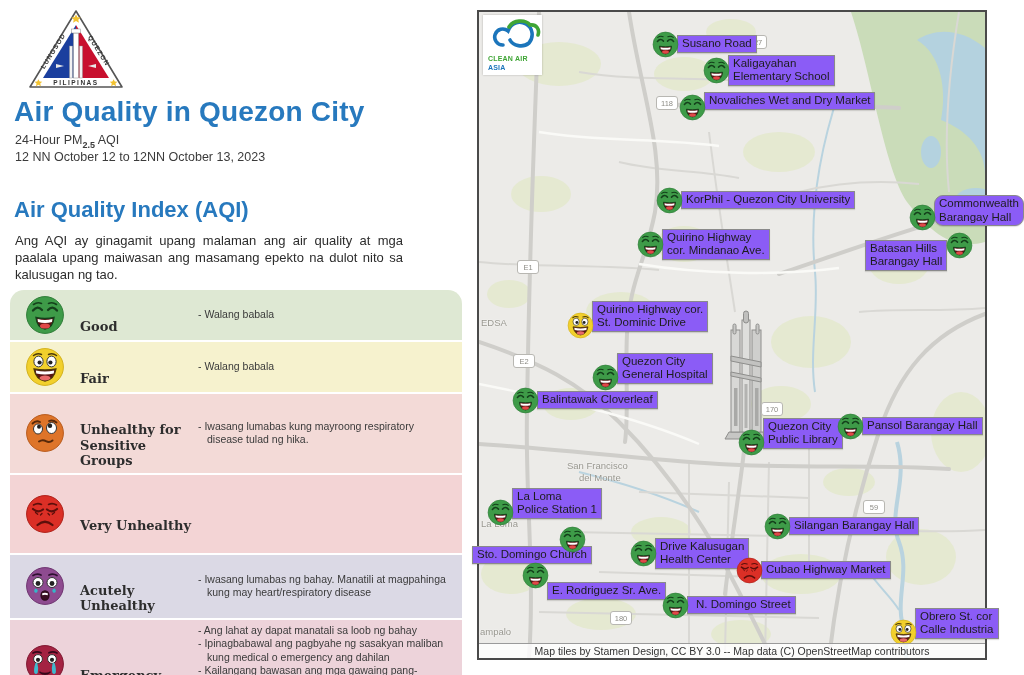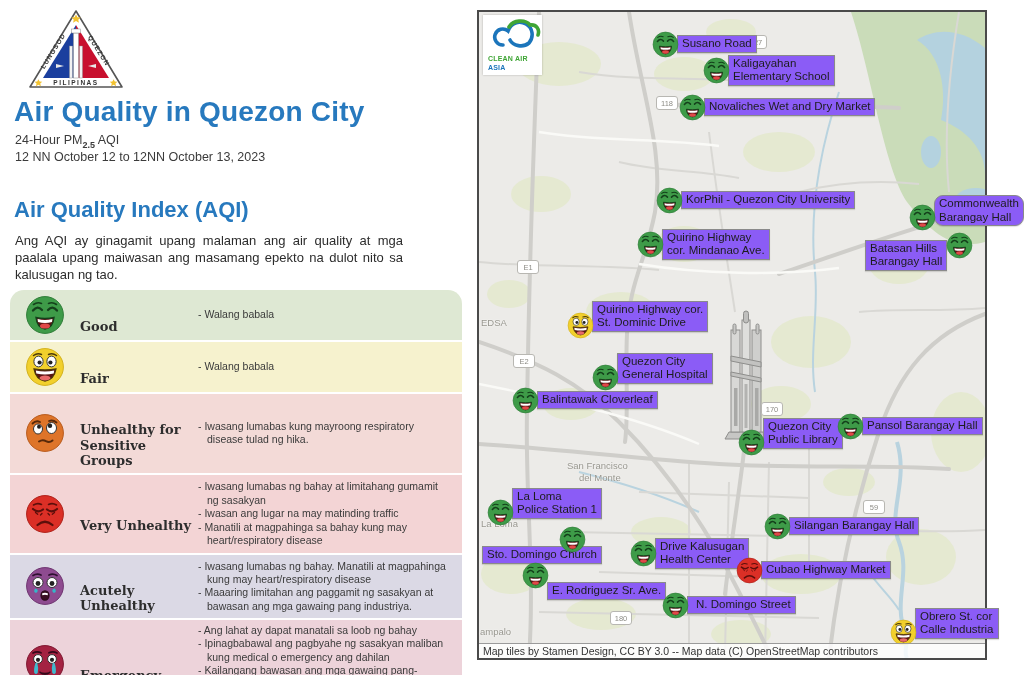--- a/index.html
+++ b/index.html
@@ -34,21 +34,21 @@
   .road-shield{position:absolute;width:20px;height:12px;background:#fff;border:1px solid #b8b7b2;border-radius:3px;
     font-size:7.5px;color:#8d8c86;display:flex;align-items:center;justify-content:center;}
   #caa-logo{position:absolute;left:4px;top:3px;width:59px;height:60px;background:#fff;box-shadow:0 0 2px rgba(0,0,0,.25);}
   #caa-text1{position:absolute;left:5px;top:40px;font-size:7px;font-weight:bold;color:#3FA535;letter-spacing:.2px;}
   #caa-text2{position:absolute;left:5px;top:49px;font-size:7px;font-weight:bold;color:#1B75BB;letter-spacing:.2px;}
   #monument{position:absolute;left:232px;top:298px;width:70px;height:130px;}
   .marker-face{position:absolute;width:27px;height:27px;}
   .marker-label{position:absolute;background:#8b5cf6;border:1px solid #8a8a8a;padding:1px 4px;
     font-size:11.5px;color:#1d1d1d;line-height:1.18;white-space:nowrap;box-shadow:0 1px 1px rgba(0,0,0,.12);}
   #attribution{position:absolute;left:0;bottom:0;width:100%;box-sizing:border-box;background:rgba(255,255,255,.82);
-    border-top:1px solid #9a9a9a;font-size:10.5px;color:#333;padding:1px 4px;}
+    border-top:1px solid #9a9a9a;font-size:10.5px;color:#333;padding:1px 4px;text-align:center;}
   .lf{width:40px;height:40px;}
 </style>
 </head>
 <body>
 
 <div id="left-panel">
 
   <svg id="qc-logo" viewBox="0 0 100 84">
     <path d="M50 3 L96 79 L4 79 Z" fill="#ffffff" stroke="#555" stroke-width="1.6" stroke-linejoin="round"></path>
     <path d="M50 17 L50 70 L17 70 Z" fill="#1B3F9E"></path>
@@ -137,46 +137,40 @@
     <circle cx="20" cy="20" r="18.4" fill="#DB2F26" stroke="#AE1F18"></circle>
     <path d="M8.5 11 Q12.5 8.5 16.5 10.5" fill="none" stroke="#5d0f0b" stroke-width="1.6" stroke-linecap="round"></path>
     <path d="M23.5 10.5 Q27.5 8.5 31.5 11" fill="none" stroke="#5d0f0b" stroke-width="1.6" stroke-linecap="round"></path>
     <path d="M8 15 Q13 19.5 18 15.5" fill="none" stroke="#5d0f0b" stroke-width="2.2" stroke-linecap="round"></path>
     <path d="M22 15.5 Q27 19.5 32 15" fill="none" stroke="#5d0f0b" stroke-width="2.2" stroke-linecap="round"></path>
     <path d="M10.5 18.5 l2.2 1.8 M29.5 18.5 l-2.2 1.8 M17 19.5 l-1.5 1.5 M23 19.5 l1.5 1.5" stroke="#5d0f0b" stroke-width="1.3" stroke-linecap="round"></path>
     <path d="M12.5 31 Q20 24.5 27.5 31" fill="none" stroke="#5d0f0b" stroke-width="2.3" stroke-linecap="round"></path>
             </svg></span>
         </div>
         <div class="legend-label">Very Unhealthy</div>
-        <div class="legend-advisories">
-          <div class="adv">-  Iwasang lumabas ng bahay at limitahang gumamit ng sasakyan</div>
-          <div class="adv">-  Iwasan ang lugar na may matinding traffic</div>
-          <div class="adv">-  Manatili at magpahinga sa bahay kung may heart/respiratory disease</div>
-        </div>
       </div>
       <div class="legend-row" style="background: rgb(219, 217, 229); min-height: 60px;">
         <div class="legend-icon">
           <span class="lf"><svg width="40" height="40" viewBox="0 0 40 40">
     <circle cx="20" cy="20" r="18.4" fill="#8E4B90" stroke="#6E3470"></circle>
     <path d="M8 9.5 Q12 7 16 9" fill="none" stroke="#2e1030" stroke-width="1.7" stroke-linecap="round"></path>
     <path d="M24 9 Q28 7 32 9.5" fill="none" stroke="#2e1030" stroke-width="1.7" stroke-linecap="round"></path>
     <circle cx="13" cy="16.5" r="5" fill="#fff" stroke="#333" stroke-width="1"></circle>
     <circle cx="27" cy="16.5" r="5" fill="#fff" stroke="#333" stroke-width="1"></circle>
     <circle cx="13" cy="17.5" r="2.4" fill="#222"></circle>
               <circle cx="27" cy="17.5" r="2.4" fill="#222"></circle>
     <path d="M10 22.5 q-1.6 3 0 4 q1.8 1 2.6-1.2 q.6-2-2.6-2.8 Z" fill="#35B6C9"></path>
     <path d="M30 22.5 q1.6 3 0 4 q-1.8 1 -2.6-1.2 q-.6-2 2.6-2.8 Z" fill="#35B6C9"></path>
     <ellipse cx="20" cy="29.5" rx="4" ry="4.6" fill="#3b1023" stroke="#2a0a18" stroke-width="1.2"></ellipse>
     <path d="M17 27.5 q3 -1.4 6 0 l-.4 1.8 q-2.6 -1.2 -5.2 0 Z" fill="#fff"></path>
             </svg></span>
         </div>
         <div class="legend-label">Acutely Unhealthy</div>
         <div class="legend-advisories">
           <div class="adv">-  Iwasang lumabas ng bahay. Manatili at magpahinga kung may heart/respiratory disease</div>
-          <div class="adv">-  Maaaring limitahan ang paggamit ng sasakyan at bawasan ang mga gawaing pang industriya.</div>
         </div>
       </div>
       <div class="legend-row" style="background: rgb(237, 211, 218); min-height: 76px;">
         <div class="legend-icon">
           <span class="lf"><svg width="40" height="40" viewBox="0 0 40 40">
     <circle cx="20" cy="20" r="18.4" fill="#A42342" stroke="#7E152F"></circle>
     <path d="M8 9 Q12 6.8 16 8.8" fill="none" stroke="#36081a" stroke-width="1.7" stroke-linecap="round"></path>
     <path d="M24 8.8 Q28 6.8 32 9" fill="none" stroke="#36081a" stroke-width="1.7" stroke-linecap="round"></path>
     <circle cx="13" cy="15" r="4.4" fill="#fff" stroke="#333" stroke-width="1"></circle>
     <circle cx="27" cy="15" r="4.4" fill="#fff" stroke="#333" stroke-width="1"></circle>
@@ -332,21 +326,21 @@
       <div class="marker-face" style="left: 223.5px; top: 44.5px;"><svg width="27" height="27" viewBox="0 0 40 40">
     <circle cx="20" cy="20" r="18.4" fill="#3E9B48" stroke="#2F7D38"></circle>
     <path d="M8.5 9.5 Q12.5 6.5 16.5 8.5" fill="none" stroke="#14401b" stroke-width="1.6" stroke-linecap="round"></path>
     <path d="M23.5 8.5 Q27.5 6.5 31.5 9.5" fill="none" stroke="#14401b" stroke-width="1.6" stroke-linecap="round"></path>
     <path d="M8 15.5 Q12.5 10 17 15" fill="none" stroke="#14401b" stroke-width="2.3" stroke-linecap="round"></path>
     <path d="M23 15 Q27.5 10 32 15.5" fill="none" stroke="#14401b" stroke-width="2.3" stroke-linecap="round"></path>
     <path d="M11 22.5 Q20 24.5 29 22.5 Q28 33 20 34 Q12 33 11 22.5 Z" fill="#5A1414" stroke="#14401b" stroke-width="1.4"></path>
     <path d="M12.6 24 Q20 25.8 27.4 24 L27 27 Q20 28.8 13 27 Z" fill="#ffffff"></path>
     <ellipse cx="20" cy="31" rx="5" ry="2.6" fill="#E04848"></ellipse>
         </svg></div>
-      <div class="marker-label" style="left: 225px; top: 86px;">
+      <div class="marker-label" style="left: 225px; top: 80px;">
         <div>Novaliches Wet and Dry Market</div>
       </div>
       <div class="marker-face" style="left: 199.5px; top: 81.5px;"><svg width="27" height="27" viewBox="0 0 40 40">
     <circle cx="20" cy="20" r="18.4" fill="#3E9B48" stroke="#2F7D38"></circle>
     <path d="M8.5 9.5 Q12.5 6.5 16.5 8.5" fill="none" stroke="#14401b" stroke-width="1.6" stroke-linecap="round"></path>
     <path d="M23.5 8.5 Q27.5 6.5 31.5 9.5" fill="none" stroke="#14401b" stroke-width="1.6" stroke-linecap="round"></path>
     <path d="M8 15.5 Q12.5 10 17 15" fill="none" stroke="#14401b" stroke-width="2.3" stroke-linecap="round"></path>
     <path d="M23 15 Q27.5 10 32 15.5" fill="none" stroke="#14401b" stroke-width="2.3" stroke-linecap="round"></path>
     <path d="M11 22.5 Q20 24.5 29 22.5 Q28 33 20 34 Q12 33 11 22.5 Z" fill="#5A1414" stroke="#14401b" stroke-width="1.4"></path>
     <path d="M12.6 24 Q20 25.8 27.4 24 L27 27 Q20 28.8 13 27 Z" fill="#ffffff"></path>
@@ -497,21 +491,21 @@
       <div class="marker-face" style="left: 284.5px; top: 500.5px;"><svg width="27" height="27" viewBox="0 0 40 40">
     <circle cx="20" cy="20" r="18.4" fill="#3E9B48" stroke="#2F7D38"></circle>
     <path d="M8.5 9.5 Q12.5 6.5 16.5 8.5" fill="none" stroke="#14401b" stroke-width="1.6" stroke-linecap="round"></path>
     <path d="M23.5 8.5 Q27.5 6.5 31.5 9.5" fill="none" stroke="#14401b" stroke-width="1.6" stroke-linecap="round"></path>
     <path d="M8 15.5 Q12.5 10 17 15" fill="none" stroke="#14401b" stroke-width="2.3" stroke-linecap="round"></path>
     <path d="M23 15 Q27.5 10 32 15.5" fill="none" stroke="#14401b" stroke-width="2.3" stroke-linecap="round"></path>
     <path d="M11 22.5 Q20 24.5 29 22.5 Q28 33 20 34 Q12 33 11 22.5 Z" fill="#5A1414" stroke="#14401b" stroke-width="1.4"></path>
     <path d="M12.6 24 Q20 25.8 27.4 24 L27 27 Q20 28.8 13 27 Z" fill="#ffffff"></path>
     <ellipse cx="20" cy="31" rx="5" ry="2.6" fill="#E04848"></ellipse>
         </svg></div>
-      <div class="marker-label" style="left: -7px; top: 534px; margin-left: 10px;">
+      <div class="marker-label" style="left: -7px; top: 534px;">
         <div>Sto. Domingo Church</div>
       </div>
       <div class="marker-face" style="left: 79.5px; top: 513.5px;"><svg width="27" height="27" viewBox="0 0 40 40">
     <circle cx="20" cy="20" r="18.4" fill="#3E9B48" stroke="#2F7D38"></circle>
     <path d="M8.5 9.5 Q12.5 6.5 16.5 8.5" fill="none" stroke="#14401b" stroke-width="1.6" stroke-linecap="round"></path>
     <path d="M23.5 8.5 Q27.5 6.5 31.5 9.5" fill="none" stroke="#14401b" stroke-width="1.6" stroke-linecap="round"></path>
     <path d="M8 15.5 Q12.5 10 17 15" fill="none" stroke="#14401b" stroke-width="2.3" stroke-linecap="round"></path>
     <path d="M23 15 Q27.5 10 32 15.5" fill="none" stroke="#14401b" stroke-width="2.3" stroke-linecap="round"></path>
     <path d="M11 22.5 Q20 24.5 29 22.5 Q28 33 20 34 Q12 33 11 22.5 Z" fill="#5A1414" stroke="#14401b" stroke-width="1.4"></path>
     <path d="M12.6 24 Q20 25.8 27.4 24 L27 27 Q20 28.8 13 27 Z" fill="#ffffff"></path>

